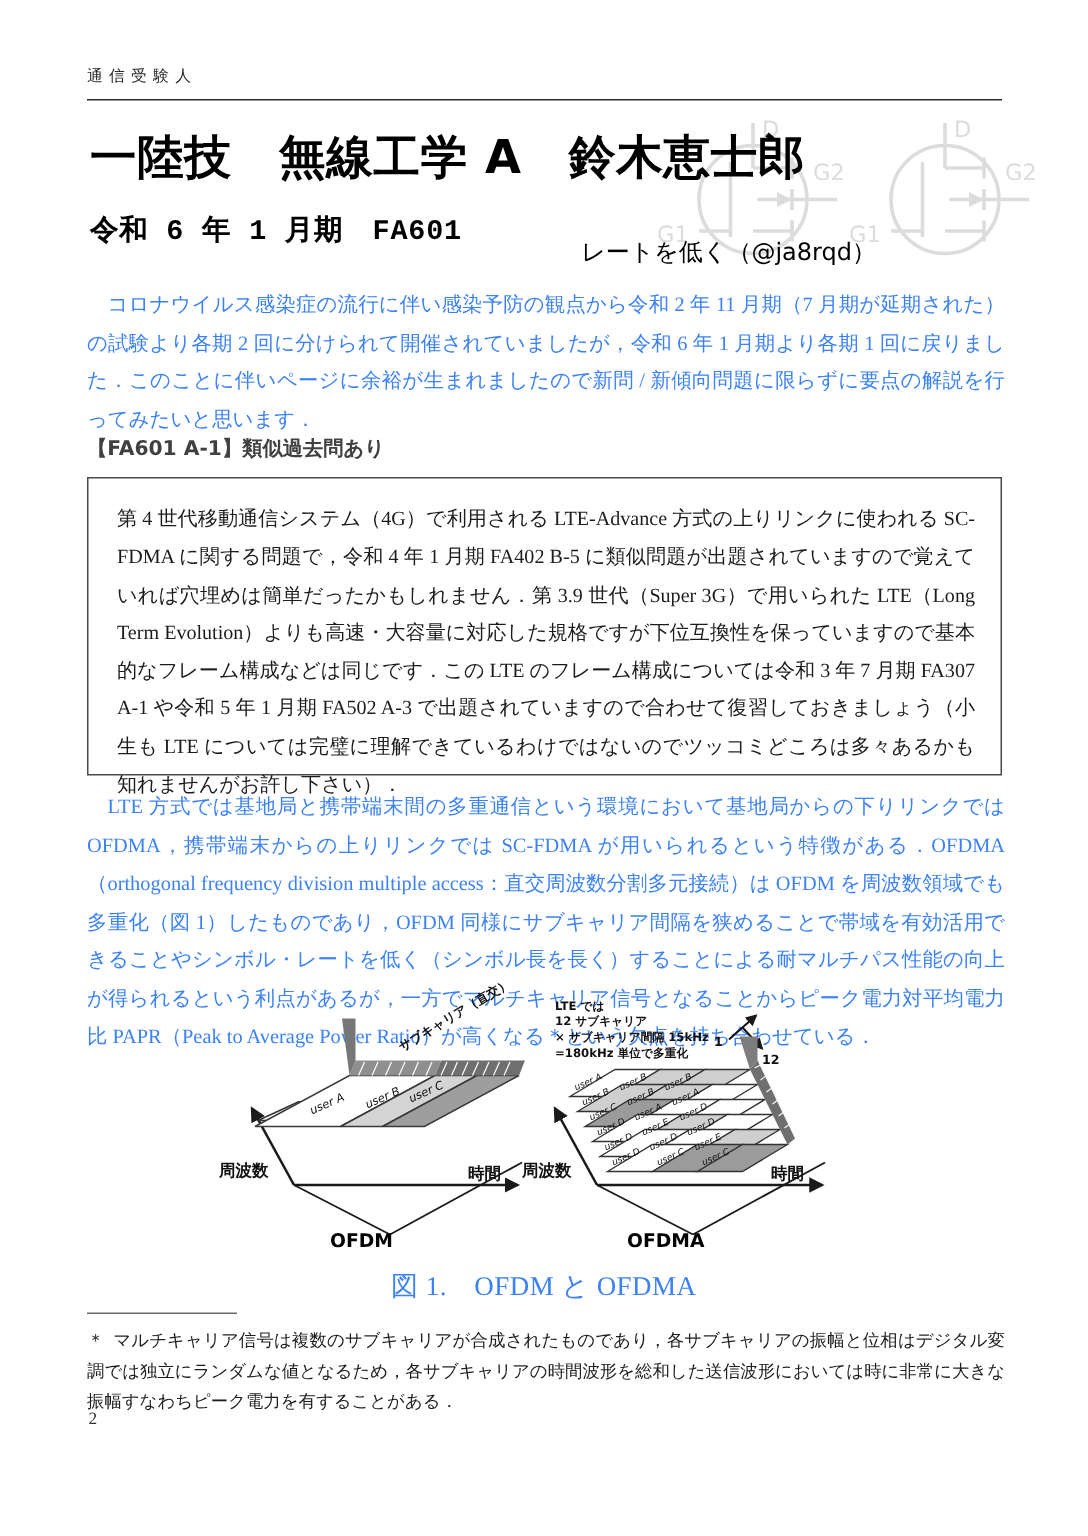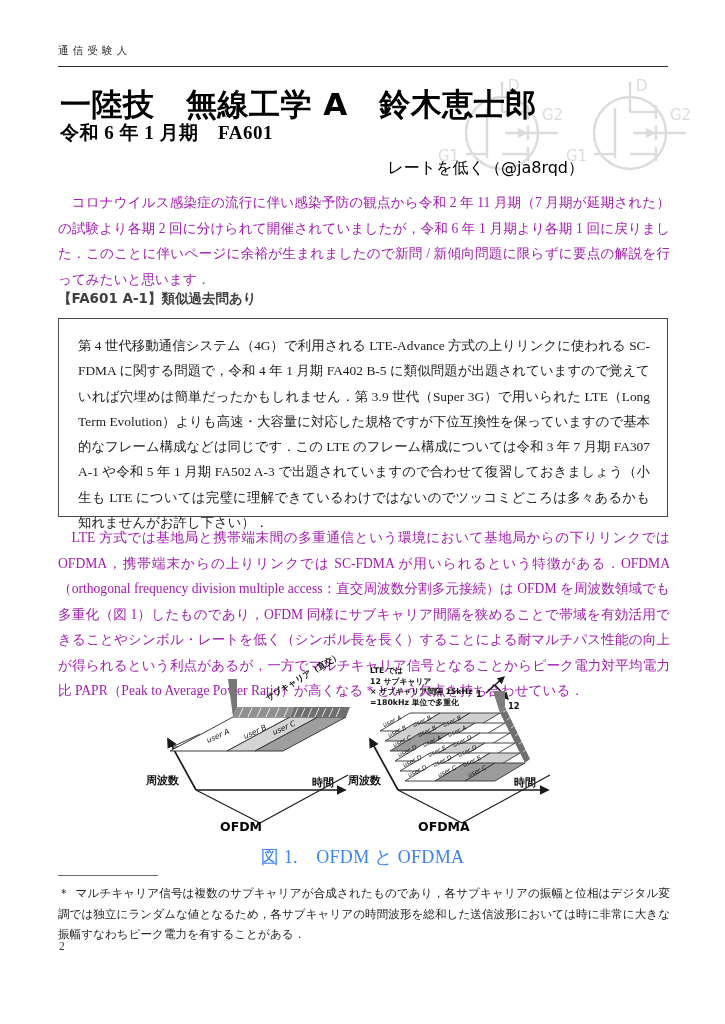--- a/index.html
+++ b/index.html
@@ -31,36 +31,36 @@
   .wm svg{display:block;}
 
   
   .title{
     position:absolute;left:60px;top:84px;
     font-family:"DejaVu Sans","Liberation Sans",sans-serif;
     font-weight:bold;font-size:31px;letter-spacing:0.5px;
     color:#000;white-space:pre;z-index:3;
   }
   .subtitle{
-    position:absolute;left:60px;top:120px;
-    font-family:Liberation Serif, serif;
+    position:absolute;left:60px;top:140px;
+    font-family:Liberation Mono, monospace;
     font-weight:bold;font-size:19px;letter-spacing:0.5px;color:#000;
     white-space:pre;z-index:3;
   }
   .byline{
     position:absolute;right:57px;top:158px;
     font-family:"DejaVu Sans","Liberation Sans",sans-serif;
     font-size:16px;color:#000;z-index:3;white-space:pre;
   }
 
   
   .body-p{
     position:absolute;
     font-family:"Liberation Serif","DejaVu Serif",serif;
-    font-size:13.6px;line-height:25.5px;color:#a21caf;
+    font-size:13.6px;line-height:25.5px;color:#3b82f6;
     text-align:justify;text-justify:inter-character;
   }
   .intro{left:58px;top:190px;width:612px;text-indent:1em;}
 
   .sec-head{
     position:absolute;left:58px;top:290px;
     font-family:"DejaVu Sans","Liberation Sans",sans-serif;
     font-weight:bold;font-size:13.5px;color:#404040;white-space:pre;
   }
 

